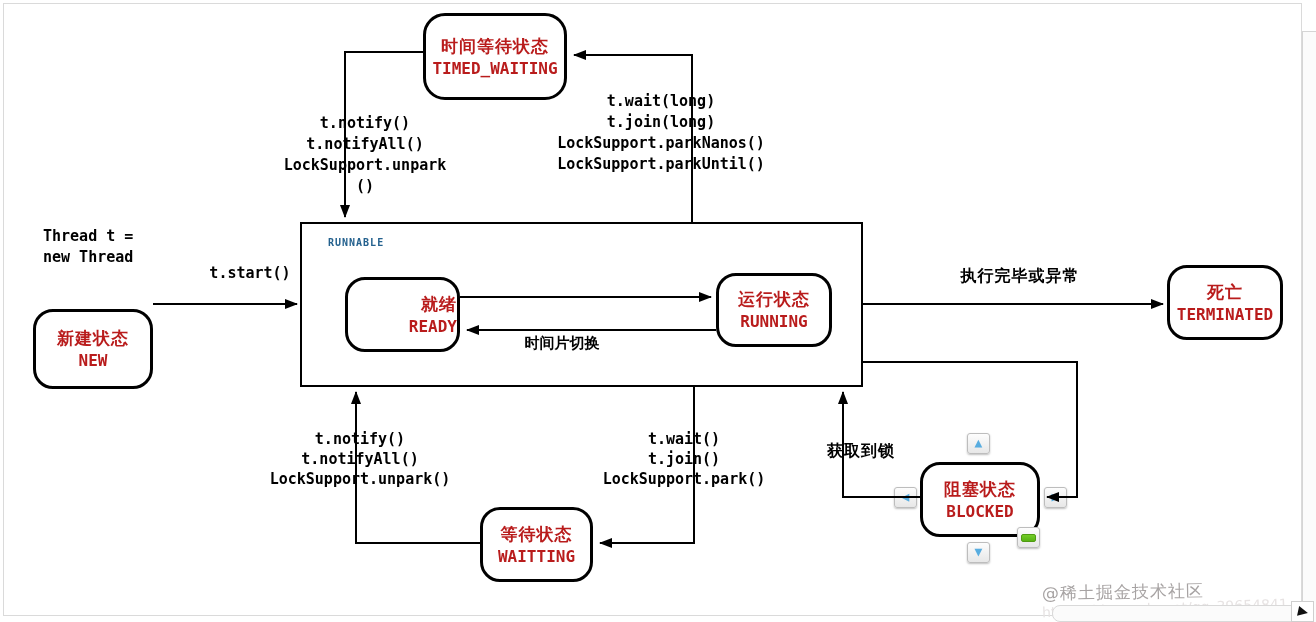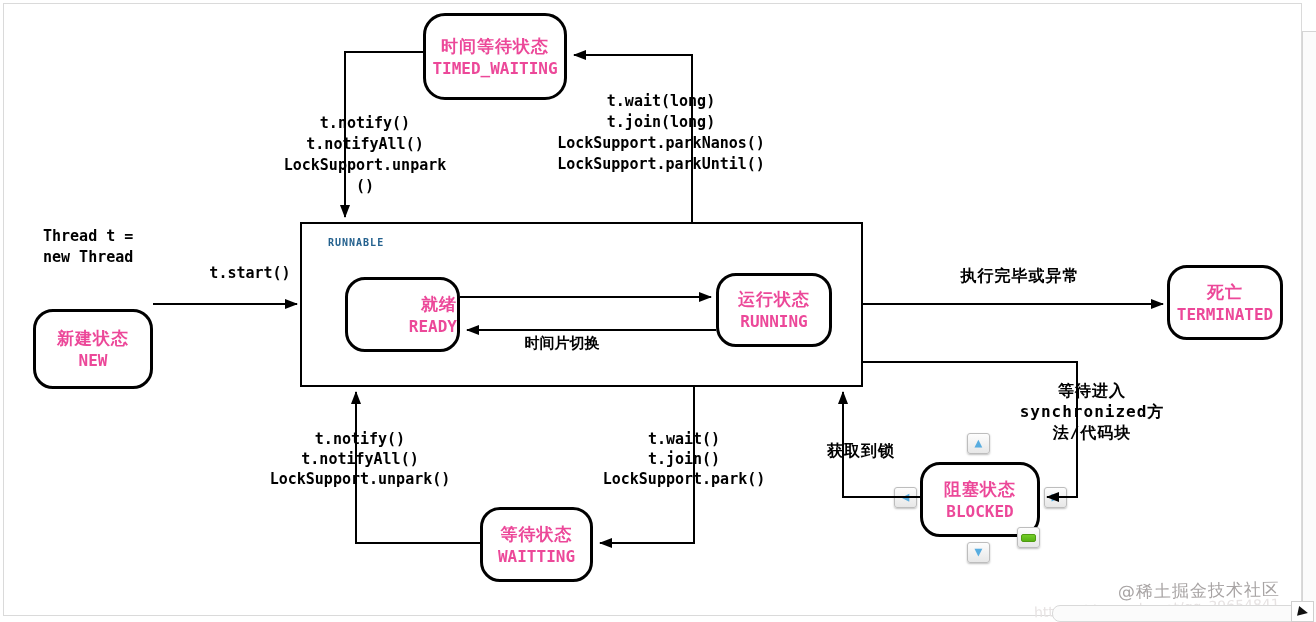--- a/index.html
+++ b/index.html
@@ -12,21 +12,21 @@
   }
   *{margin:0;padding:0;box-sizing:border-box;}
   html,body{width:1316px;height:622px;background:#ffffff;overflow:hidden;
     font-family:"DejaVu Sans Mono","Liberation Mono",monospace;}
   .stage{position:relative;width:1316px;height:622px;background:#fff;}
   .canvas-border{position:absolute;left:3px;top:3px;width:1299px;height:613px;
     border:1px solid #dadada;background:#fff;z-index:0;}
   
   .node{position:absolute;background:#fff;border:3px solid var(--c-line);border-radius:20px;
     display:flex;flex-direction:column;align-items:center;justify-content:center;
-    font-weight:bold;color:#ec4899;z-index:3;text-align:center;}
+    font-weight:bold;color:#b91c1c;z-index:3;text-align:center;}
   .node .cn{font-size:17px;line-height:23px;letter-spacing:1px;}
   .node .en{font-size:16px;line-height:21px;}
   .container-box{position:absolute;left:300px;top:222px;width:563px;height:165px;
     background:#fff;border:2px solid var(--c-line);z-index:1;}
   .container-label{position:absolute;left:328px;top:237px;font-size:10px;font-weight:bold;
     color:var(--c-runnable);z-index:2;letter-spacing:1px;}
   
   .lbl{position:absolute;text-align:center;font-weight:bold;font-size:15px;line-height:21px;
     color:#000;white-space:nowrap;z-index:2;}
   .lbl.cjk{font-size:16px;line-height:20px;letter-spacing:1px;}
@@ -35,21 +35,21 @@
   svg.edges{position:absolute;left:0;top:0;z-index:4;pointer-events:none;}
   
   .widget{position:absolute;width:23px;height:21px;border:1px solid #bdbdbd;border-radius:3px;
     background:linear-gradient(#fdfdfd,#e7e7e7);box-shadow:0 1px 2px rgba(0,0,0,.25);
     display:flex;align-items:center;justify-content:center;z-index:3;
     font-size:13px;color:var(--c-widget_arrow);line-height:1;cursor:pointer;}
   .widget .tri{transform:translateY(-1px);}
   .widget-green-bar{width:15px;height:8px;border-radius:2px;border:1px solid #4f9a12;
     background:linear-gradient(var(--c-widget_green),#58b314);}
   
-  .wm{position:absolute;right:36px;top:580px;text-align:right;z-index:5;
+  .wm{position:absolute;right:28px;top:580px;text-align:left;z-index:5;
     font-family:"DejaVu Sans","Liberation Sans",sans-serif;}
   .wm-community{font-size:17px;color:var(--c-watermark);letter-spacing:1px;transform:rotate(-1deg);}
   .wm-url{font-size:14px;color:var(--c-watermark_url);transform:rotate(-2deg);margin-top:-3px;}
   
   .vscroll{position:absolute;left:1302px;top:31px;width:14px;height:591px;
     background:#fbfbfb;border-left:1px solid #d5d5d5;border-top:1px solid #d5d5d5;z-index:6;}
   .hscroll{position:absolute;left:1052px;top:605px;width:240px;height:17px;
     background:#fbfbfb;border:1px solid #d9d9d9;border-radius:8px 0 0 8px;z-index:7;}
   .scroll-corner{position:absolute;left:1291px;top:601px;width:23px;height:21px;
     background:#ffffff;border:1px solid #cfcfcf;z-index:8;
@@ -144,25 +144,20 @@
     <div>LockSupport.unpark()</div>
   </div>
   <div class="lbl" style="left:574px;top:429px;width:220px;line-height:20px;">
     <div>t.wait()</div>
     <div>t.join()</div>
     <div>LockSupport.park()</div>
   </div>
   <div class="lbl cjk" style="left:791px;top:441px;width:140px;">
     <div>获取到锁</div>
   </div>
-  <div class="lbl cjk" style="left:992px;top:380px;width:200px;line-height:21px;">
-    <div>等待进入</div>
-    <div>synchronized方</div>
-    <div>法/代码块</div>
-  </div>
 
   <div class="widget" style="left:967px;top:433px;">
     <span class="tri">▲</span>
   </div>
   <div class="widget" style="left:967px;top:542px;">
     <span class="tri">▼</span>
   </div>
   <div class="widget" style="left:894px;top:487px;">
     <span class="tri">◀</span>
   </div>

